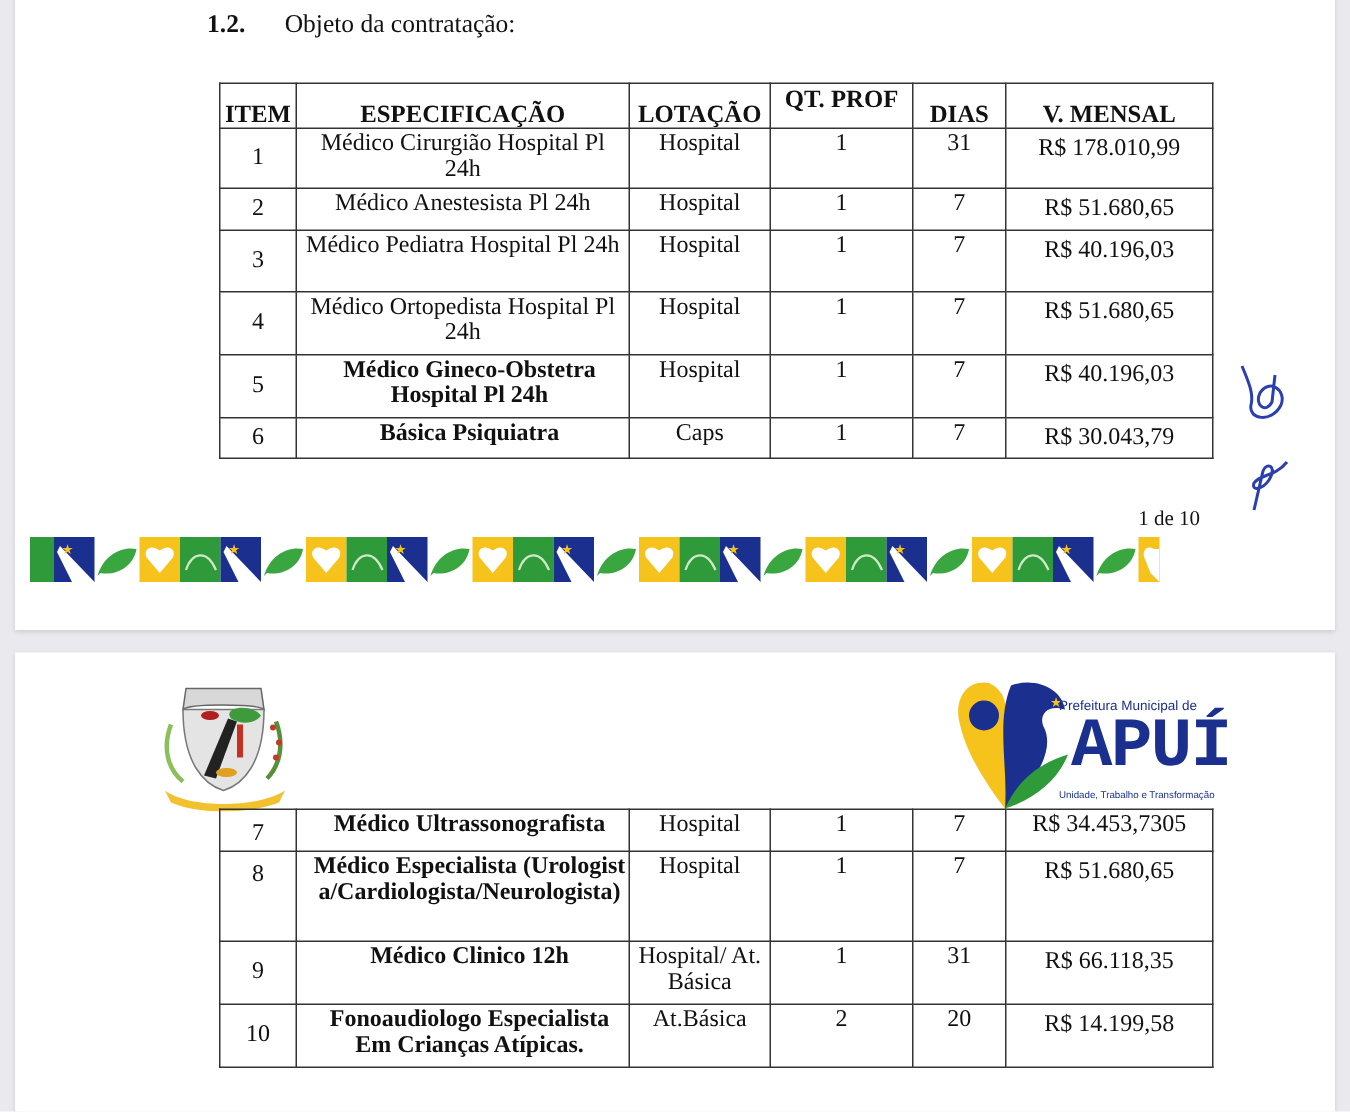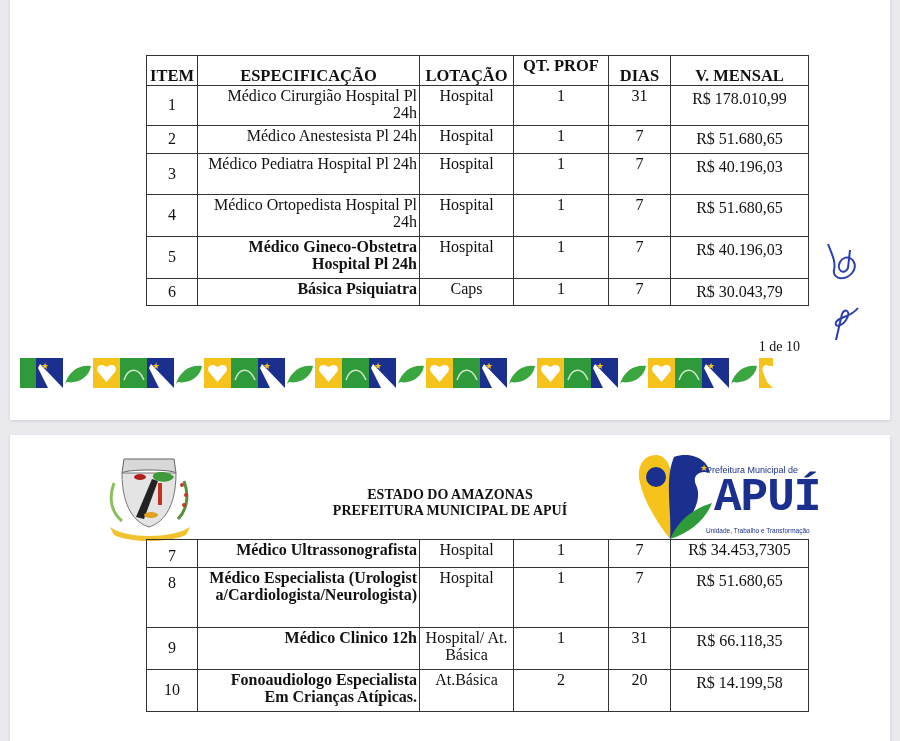--- a/index.html
+++ b/index.html
@@ -22,21 +22,21 @@
   table.grid {
     position:absolute; border-collapse:collapse; table-layout:fixed;
     font-size:16px; line-height:17px;
   }
   table.grid td, table.grid th {
     border:1.3px solid #333; padding:1px 2px 3px 2px; vertical-align:top;
   }
   table.grid th { font-weight:bold; font-size:16.5px; vertical-align:bottom; padding-bottom:1px; }
   .c-item { text-align:center; vertical-align:middle !important; }
   .c-center { text-align:center; }
-  .c-spec { text-align:right; }
+  .c-spec { text-align:center; }
   .indent { padding-left:11px !important;font-weight:bold; }
   .c-val { text-align:center; padding-top:4px !important; }
 
   #t1 { left:136px; top:59px; width:662px;border-radius:25px; }
   #t2 { left:136px; top:104px; width:662px; }
 
   .footer-page { position:absolute; right:90px; top:343px; font-size:14px; font-weight:normal; }
 
   .border-strip { position:absolute; left:10px; top:360px; height:34px; display:flex; align-items:center; }
   .tile { width:27px; height:30px; position:relative; overflow:hidden; }
@@ -48,20 +48,24 @@
   .header2-text { position:absolute; left:0; width:880px; top:52px; text-align:center; font-weight:bold; font-size:14px; line-height:16px; }
   .crest { position:absolute; left:86px; top:14px; width:106px; height:92px; }
   .apui-logo { position:absolute; left:624px; top:16px; width:190px; height:92px; }
 
   .sig { position:absolute; }
 </style>
 </head>
 <body>
 
 <div class="page" id="page1">
+  <div class="section-heading">
+    <span class="num">1.2.</span>
+    <span>Objeto da contratação:</span>
+  </div>
 
   <table class="grid" id="t1">
     <colgroup>
       <col style="width:51px">
         <col style="width:222px">
         <col style="width:94px">
       <col style="width:95px">
         <col style="width:62px">
         <col style="width:138px">
     </colgroup>
@@ -294,24 +298,20 @@
     <ellipse cx="44" cy="28" rx="6" ry="3" fill="#b02020"></ellipse>
     <ellipse cx="55" cy="66" rx="7" ry="3" fill="#e0a020"></ellipse>
     <path d="M18 34 C12 50,16 64,26 72" fill="none" stroke="#8bbf5a" stroke-width="3"></path>
     <path d="M88 32 C94 48,90 62,82 70" fill="none" stroke="#5a8f3a" stroke-width="3"></path>
     <circle cx="86" cy="36" r="2" fill="#c0392b"></circle>
       <circle cx="90" cy="46" r="2" fill="#c0392b"></circle>
       <circle cx="88" cy="56" r="2" fill="#c0392b"></circle>
     <path d="M14 78 C30 90,76 90,94 78 L90 86 C70 94,36 94,18 86 Z" fill="#f2c12e"></path>
   </svg>
 
-  <div class="header2-text">
-    <div>ESTADO DO AMAZONAS</div>
-    <div>PREFEITURA MUNICIPAL DE APUÍ</div>
-  </div>
 
   <div class="apui-logo">
     <svg width="84" height="92" viewBox="0 0 84 92" style="position:absolute;left:0;top:0">
       <path d="M22 4 C8 4,2 18,6 32 C10 50,22 70,36 88 C40 60,42 30,34 12 C30 6,26 4,22 4 Z" fill="#f6c21c"></path>
       <path d="M40 6 C56 0,74 8,76 22 C64 18,58 26,62 34 C70 50,54 74,36 88 C38 60,30 30,40 6 Z" fill="#1b2f8f"></path>
       <path d="M36 88 C44 70,58 58,78 52 C72 68,56 82,36 88 Z" fill="#2f9a3a"></path>
       <circle cx="22" cy="26" r="10" fill="#1b2f8f"></circle>
       <text x="66" y="20" font-size="9" fill="#f6c21c">★</text>
     </svg>
     <div style="position:absolute;left:72px;top:14px;font-size:9px;color:#1b2f8f;font-family:'Liberation Sans',sans-serif;">Prefeitura Municipal de</div>

